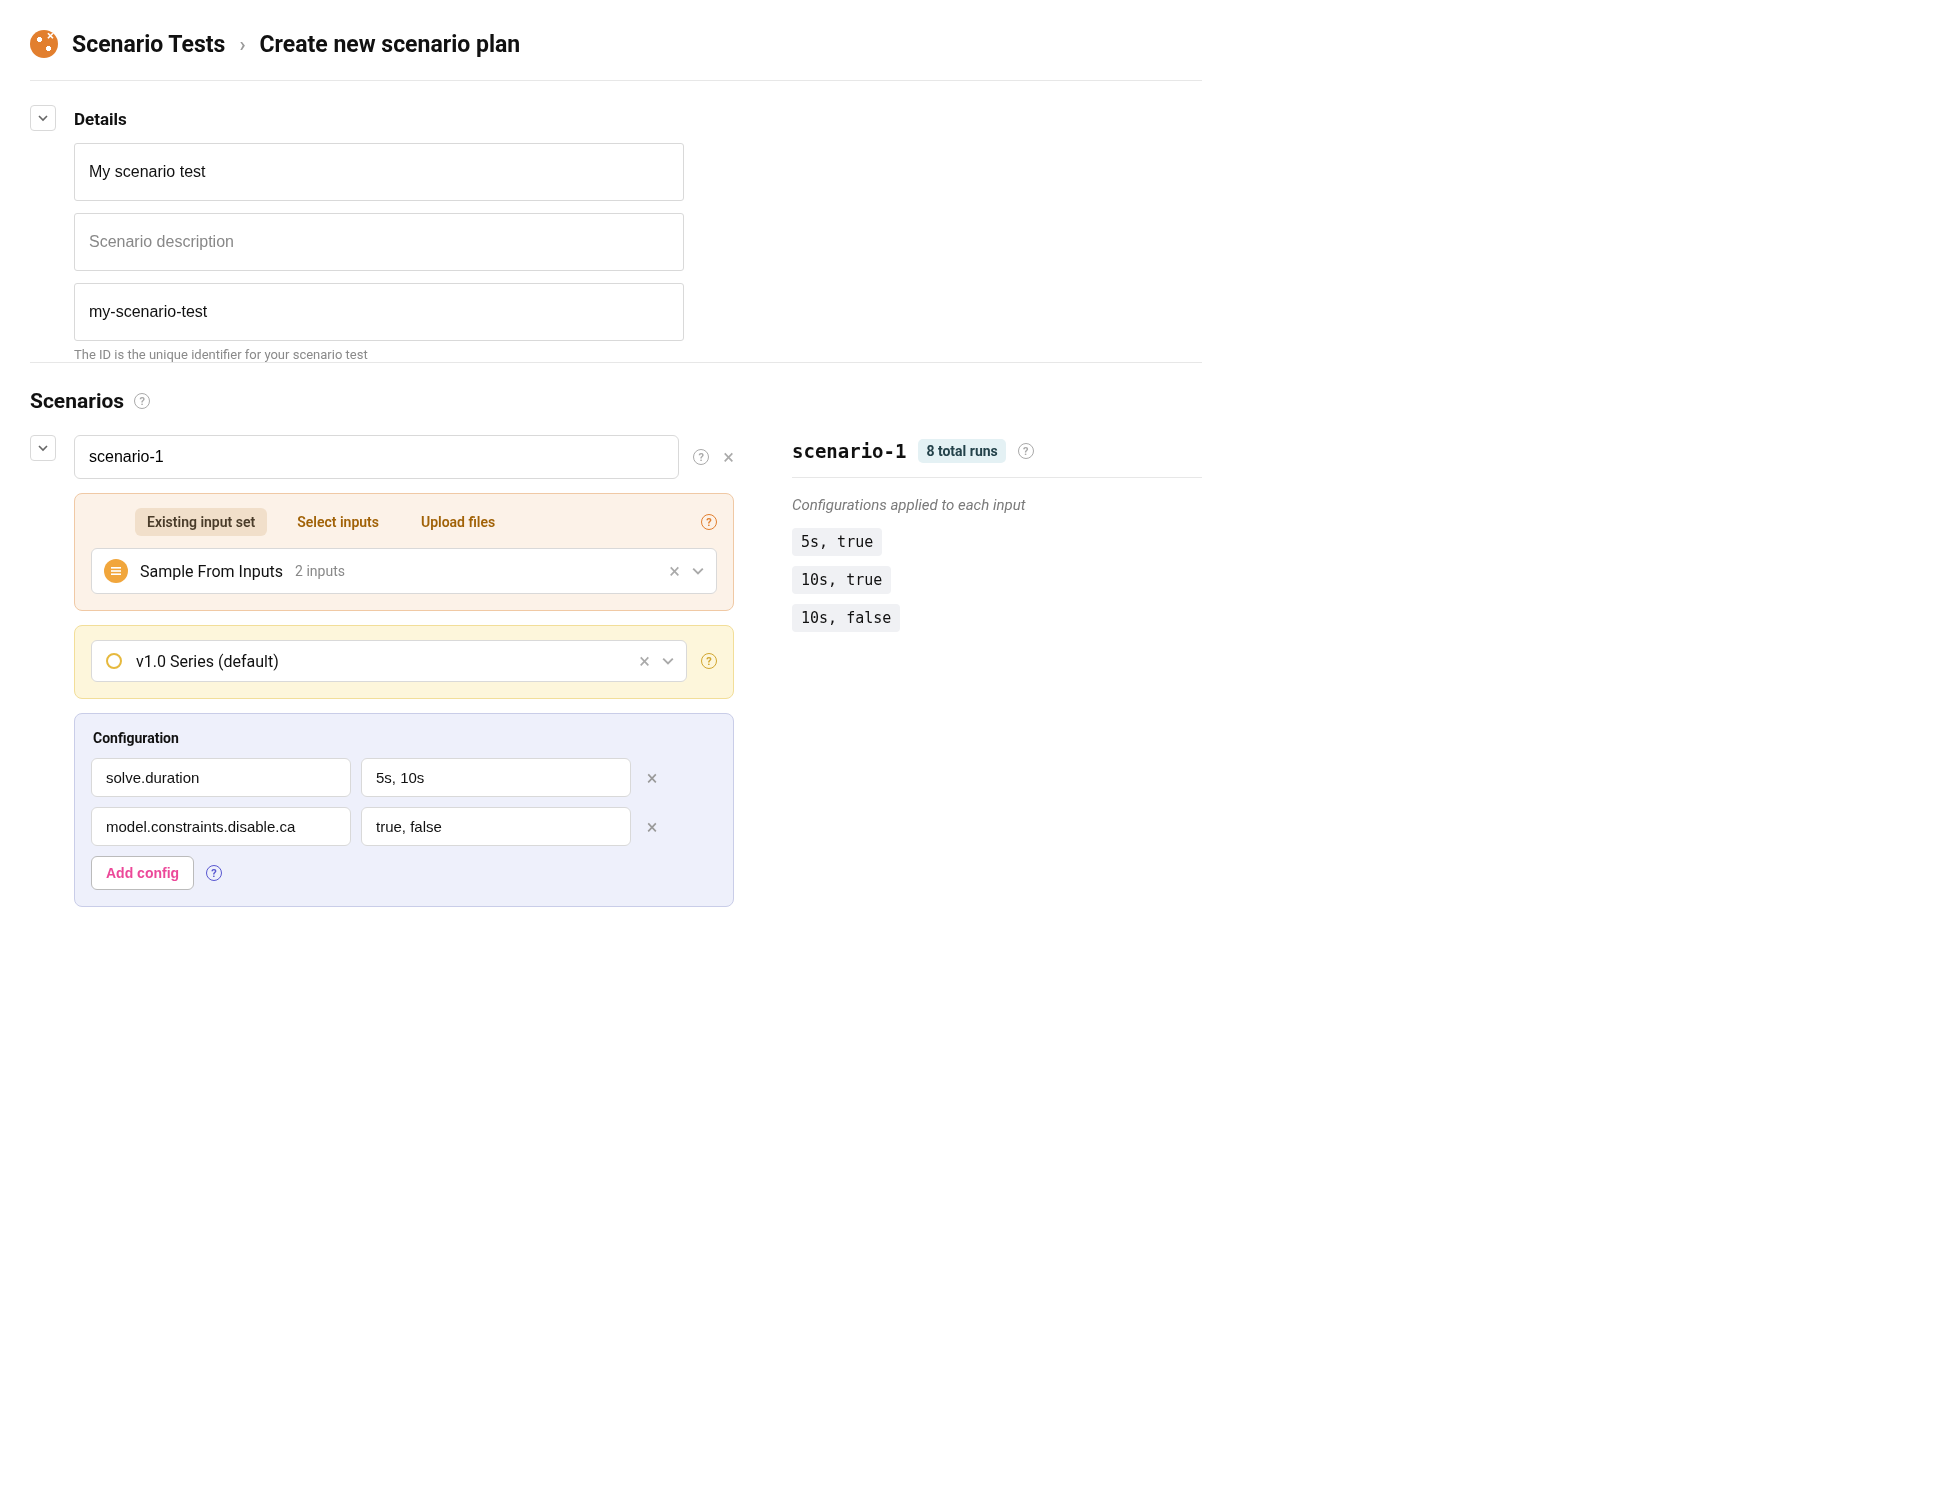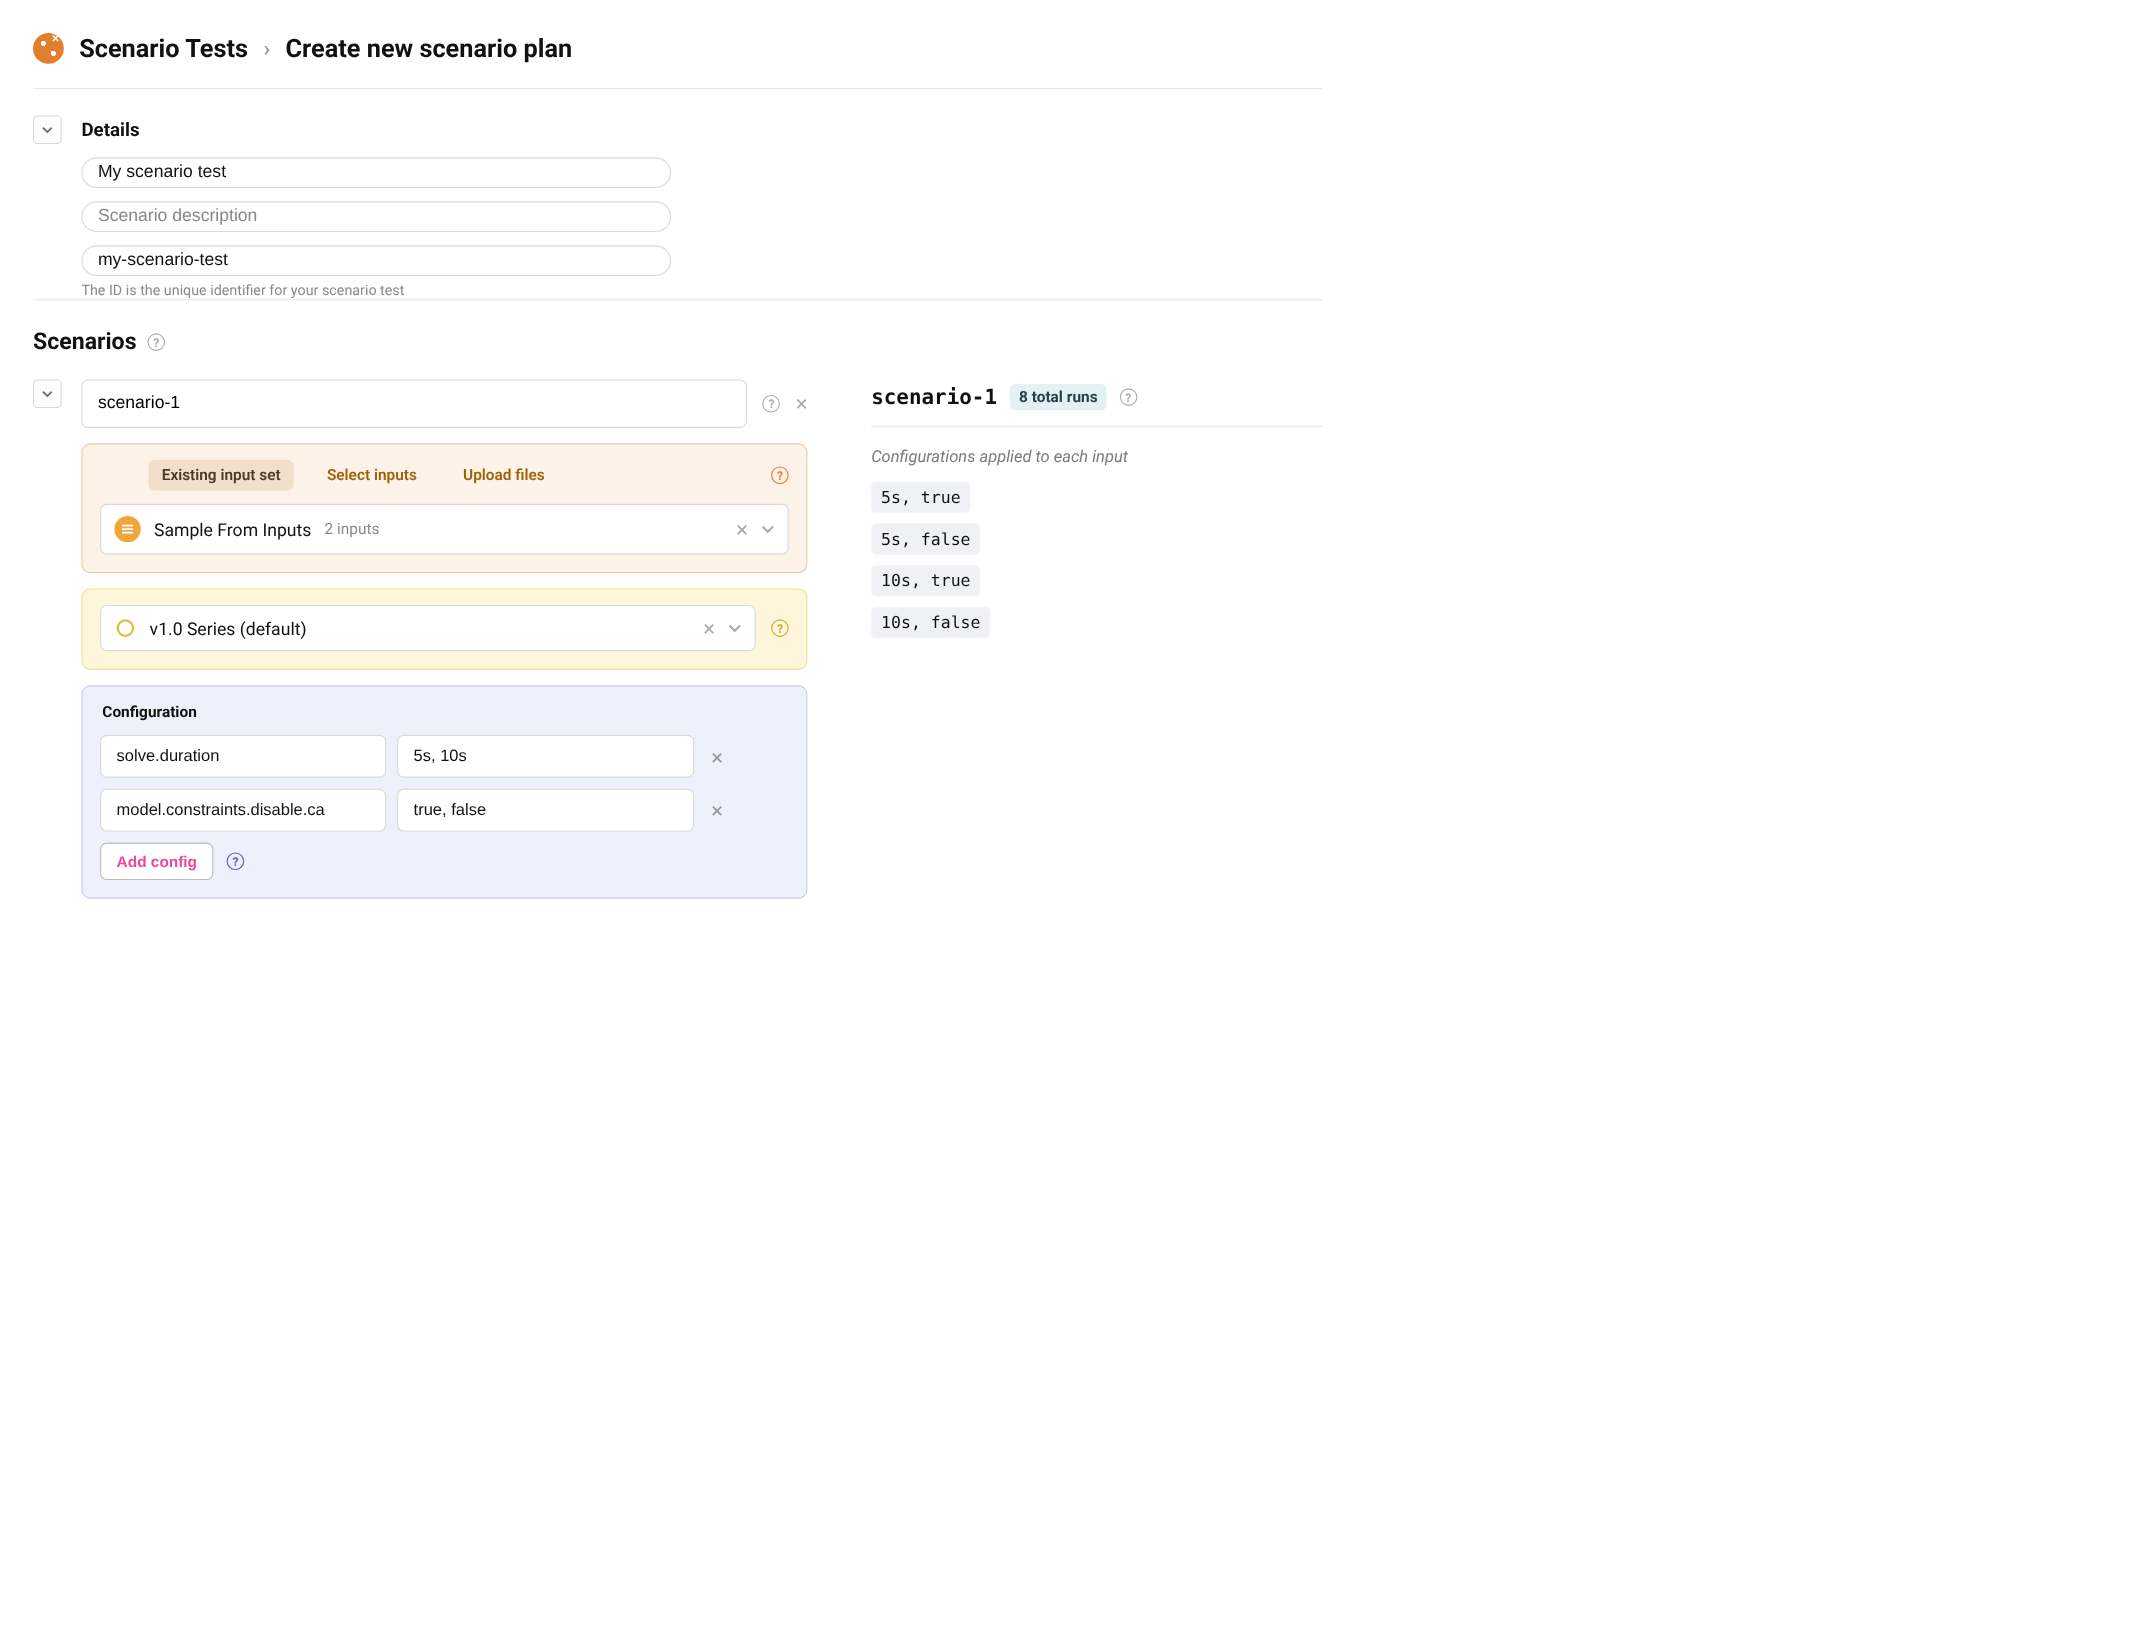--- a/index.html
+++ b/index.html
@@ -74,24 +74,24 @@
     display: flex; align-items: center; justify-content: center;
     cursor: pointer; flex: 0 0 auto;
     color: #666;
   }
   .caret-btn svg { width: 10px; height: 10px; }
   .sec-body { flex: 1 1 auto; }
   .sec-title { font-size: 17px; font-weight: 700; margin: 4px 0 14px 0; display: flex; align-items: center; gap: 8px; }
 
   
   .field {
-    display: block; width: 536px;
+    display: block; width: 610px;
     border: 1px solid var(--border);
-    border-radius: 15px;
-    padding: 4px 14px;
+    border-radius: 3px;
+    padding: 19px 14px;
     font-size: 16px;
     color: var(--text-main);
     margin-bottom: 12px;
     background: #fff;
   }
   .field::placeholder { color: var(--text-muted); }
   .helper { font-size: 13px; color: var(--text-helper); margin-top: 2px; }
 
   
   .scenarios-header {
@@ -327,21 +327,20 @@
 
     <div class="scn-right">
       <div class="rc-header">
         <span class="rc-title">scenario-1</span>
         <span class="badge">8 total runs</span>
         <span class="q-icon icon-muted">?</span>
       </div>
       <div class="rc-sub">Configurations applied to each input</div>
       <div id="runs">
           <div><span class="run-pill">5s, true</span></div>
-          <div><span class="run-pill">5s, false</span></div>
           <div><span class="run-pill">10s, true</span></div>
           <div><span class="run-pill">10s, false</span></div>
         </div>
     </div>
 
   </div>
 
 </div>
 
 </body></html>

